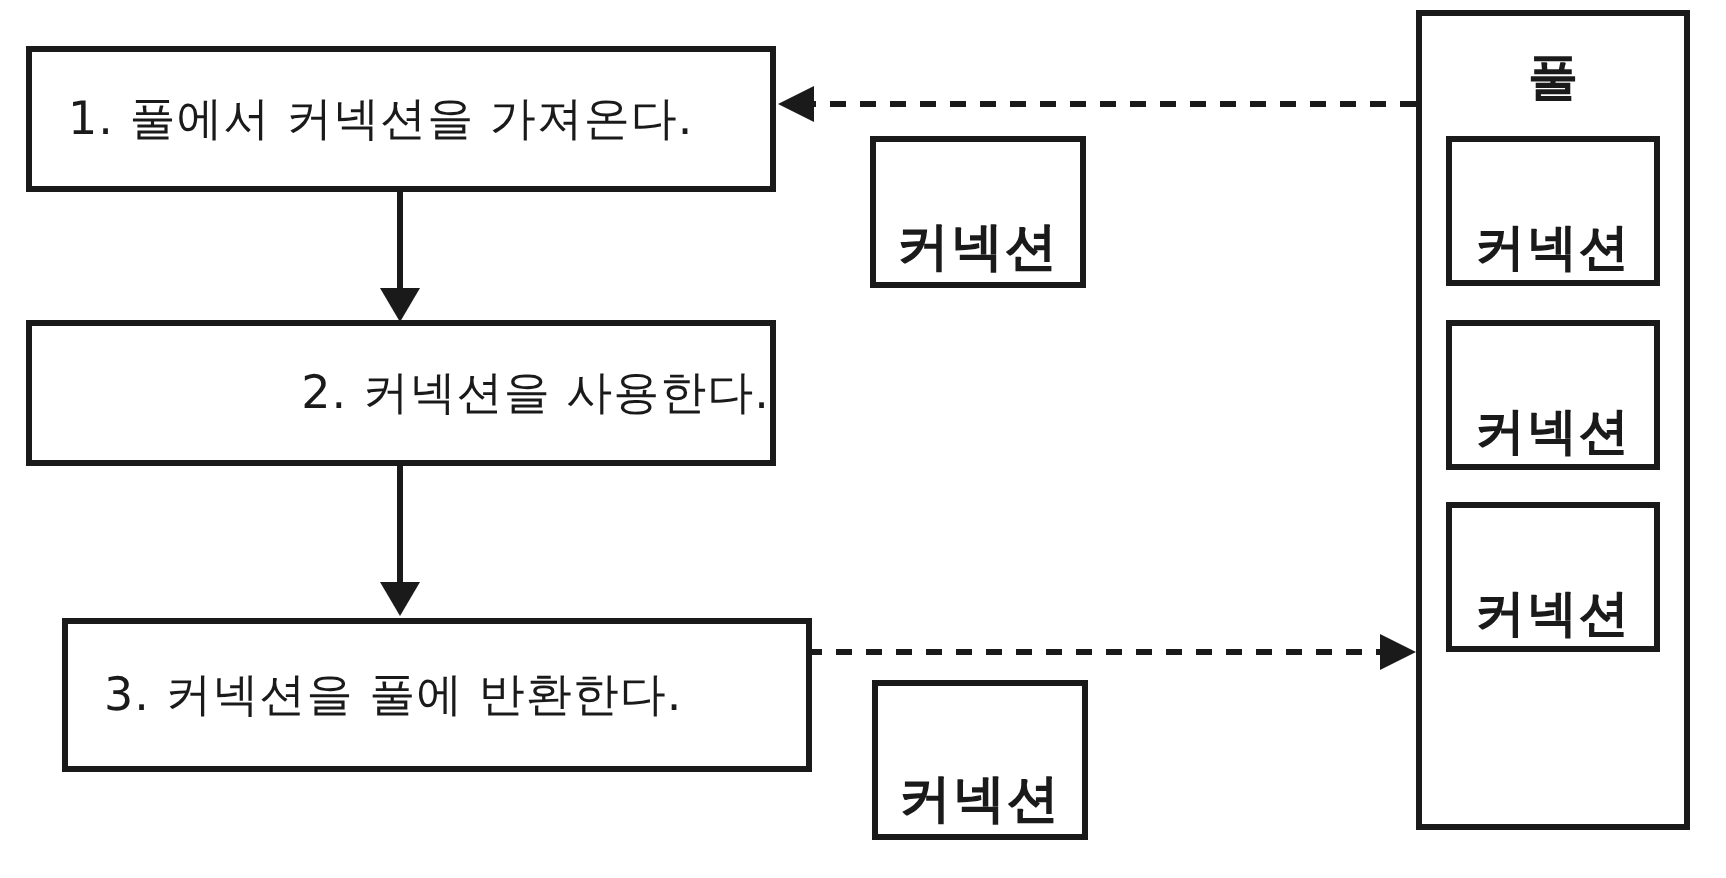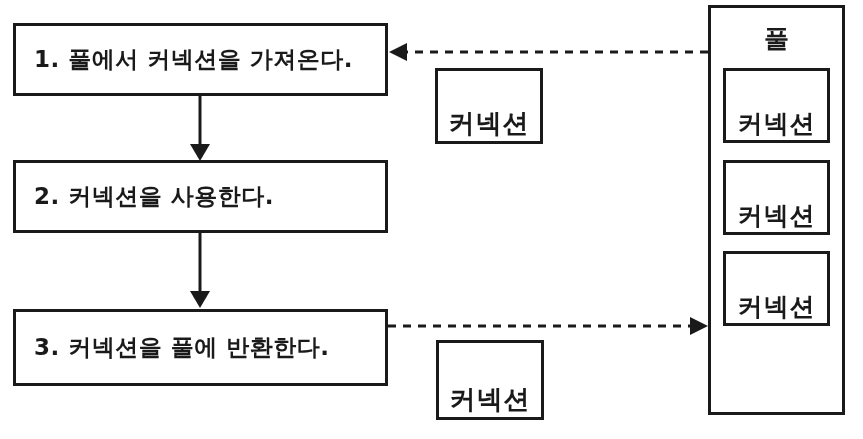--- a/index.html
+++ b/index.html
@@ -24,33 +24,32 @@
     height: 439px;
     pointer-events: none;
   }
   .box {
     position: absolute;
     background: #ffffff;
     border: 3px solid #1a1a1a;
     box-sizing: border-box;
     display: flex;
     align-items: center;
-    font-weight: bold;
   }
   .step-box {
     left: 13px;
     width: 375px;
     padding-left: 18px;
     font-size: 23px;
     letter-spacing: 0.5px;
     white-space: nowrap;
   }
   .step-1 { top: 23px;  height: 73px; }
-  .step-2 { top: 160px; height: 73px; }
-  .step-3 { top: 309px; height: 77px; }
+  .step-2 { top: 160px; height: 73px; justify-content: flex-end; }
+  .step-3 { top: 309px; height: 77px; margin-left: 18px; }
   .conn-box {
     justify-content: center;
     font-size: 26px;
     font-weight: bold;
     letter-spacing: 1px;
     align-items: flex-end;
   }
   .float-conn-top    { left: 435px; top: 68px;  width: 108px; height: 76px; }
   .float-conn-bottom { left: 436px; top: 340px; width: 108px; height: 80px; }
   .pool {

